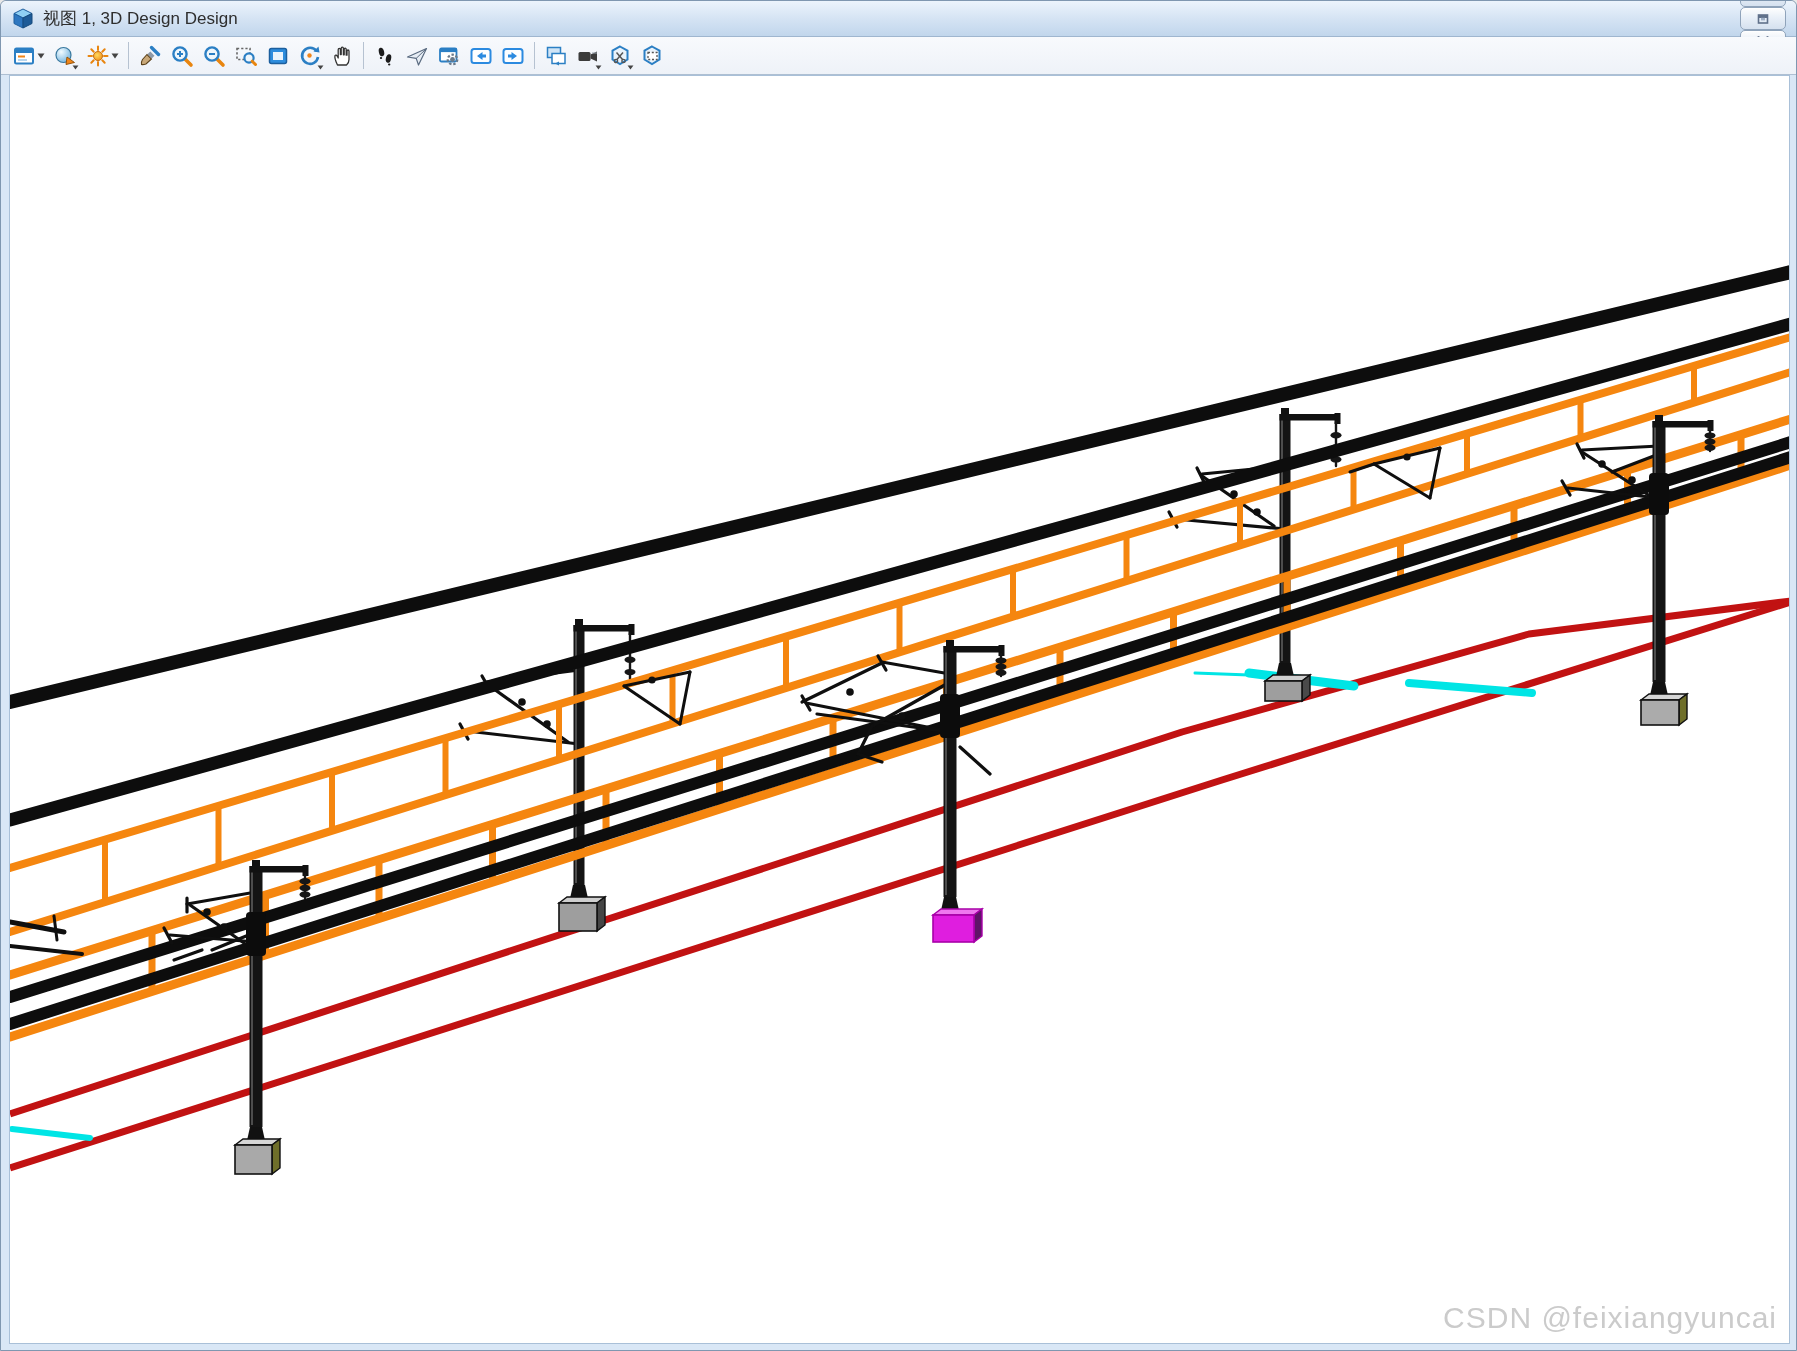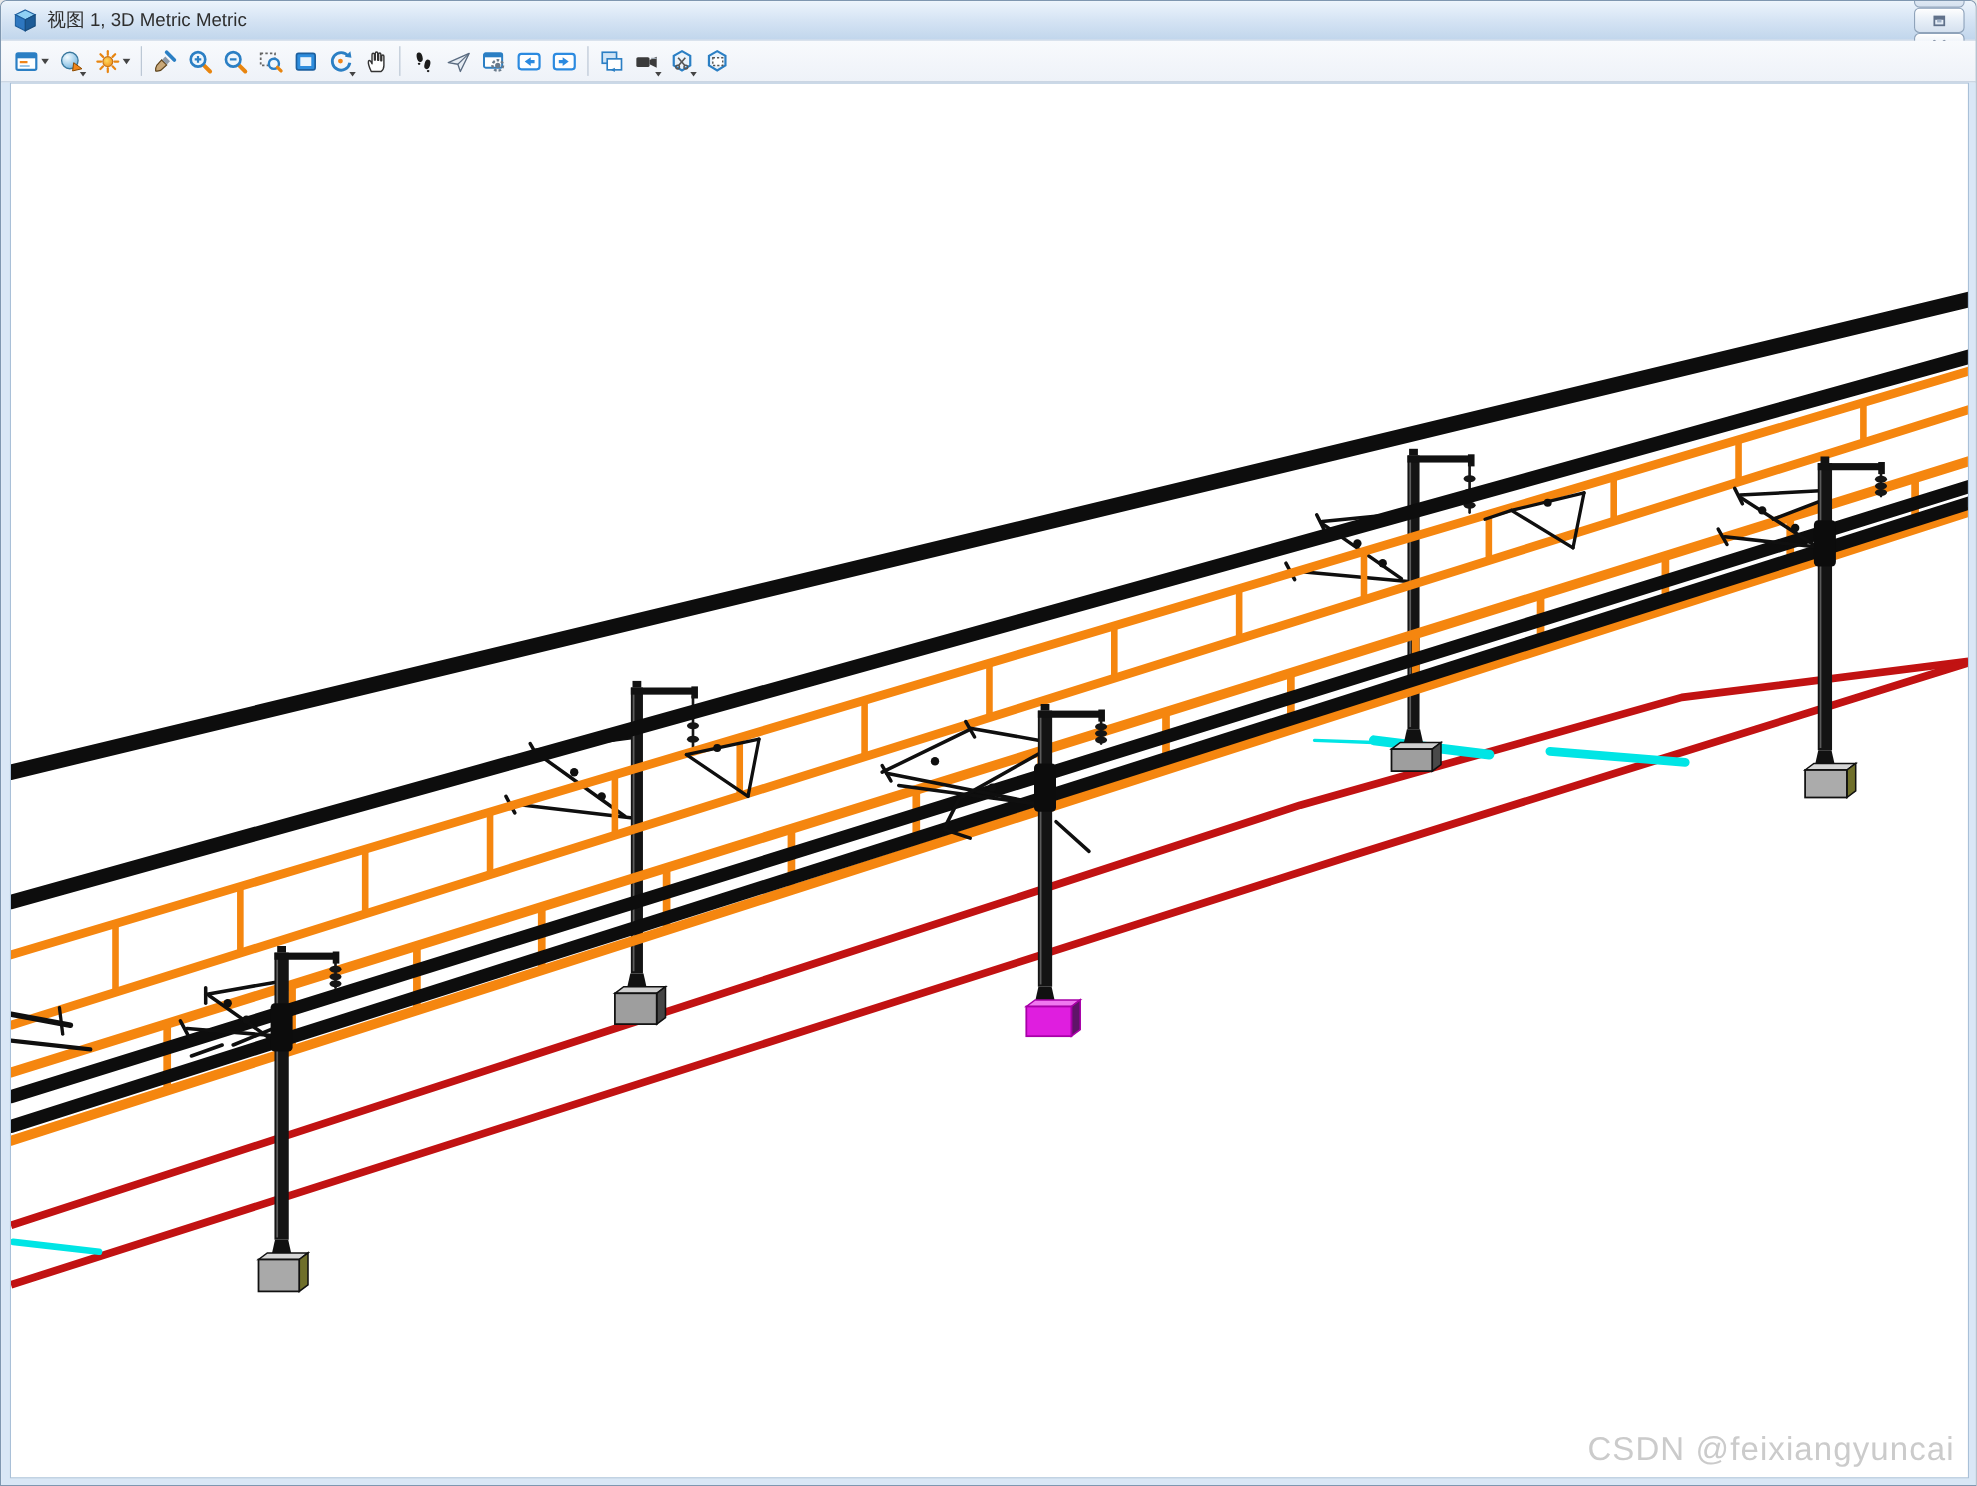--- a/index.html
+++ b/index.html
@@ -177,21 +177,21 @@
     </symbol>
   </defs>
 </svg>
 
 <div class="window">
 
   <div class="titlebar">
     <svg class="appicon">
         <use href="#app-cube"></use>
       </svg>
-    <span class="title">视图 1, 3D Metric Metric</span>
+    <span class="title">视图 1, 3D Design Design</span>
     <span class="spacer"></span>
     <span id="winControls">
         <span class="winbtn">
           <svg>
             <use href="#g-minimize"></use>
           </svg>
         </span>
         <span class="winbtn">
           <svg>
             <use href="#g-restore"></use>

